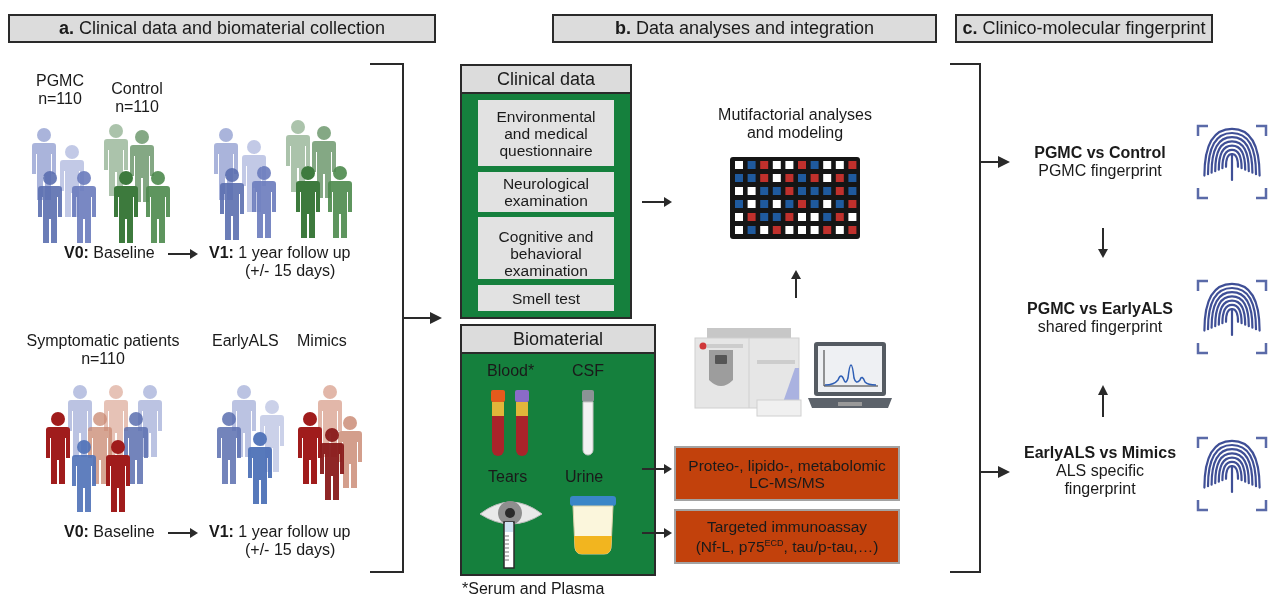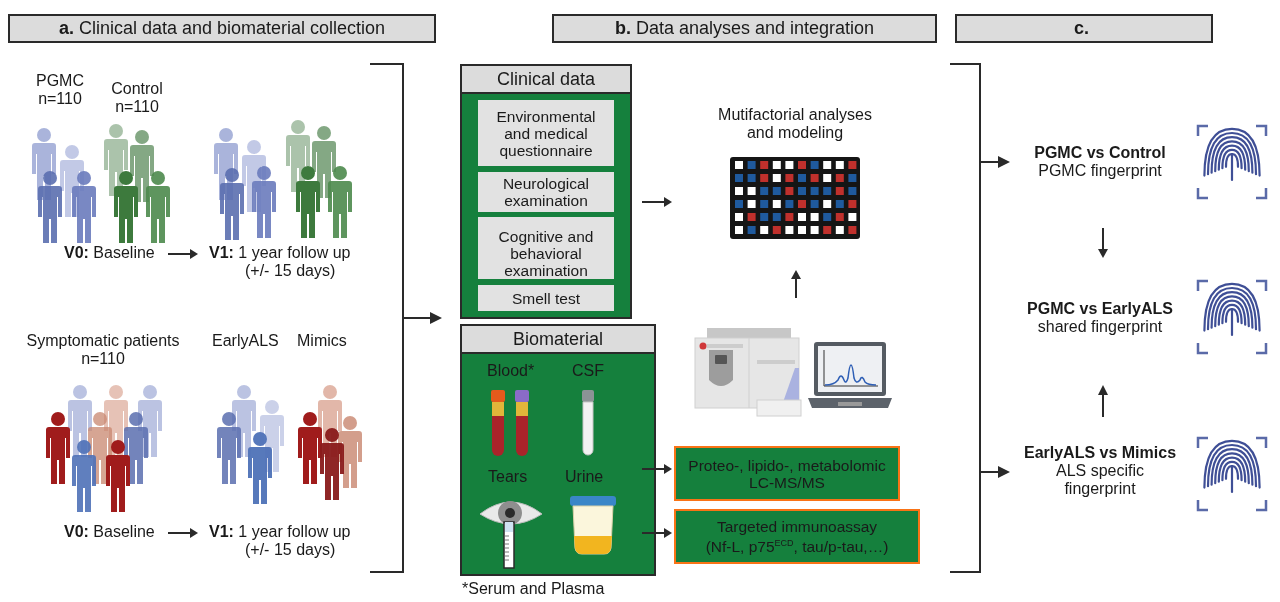--- a/index.html
+++ b/index.html
@@ -20,40 +20,41 @@
     left: 0; right: 0; top: 0; height: 28px; font-size: 18px;
     display: flex; align-items: center; justify-content: center;
   }
   .panel { position: absolute; border: 2px solid #2a2a2a; background: #15803d; }
   .item-box {
     position: absolute; left: 16px; right: 16px; background: #e2e2e2;
     font-size: 15.5px; line-height: 17px; text-align: center;
     display: flex; align-items: center; justify-content: center; flex-direction: column;
   }
   .out-box {
-    position: absolute; background: #15803d; border: 2px solid #f97316;
+    position: absolute; background: #c2410c; border: 2px solid #a3a3a3;
     font-size: 15.5px; line-height: 17px; text-align: center;
     display: flex; align-items: center; justify-content: center; flex-direction: column;
   }
   svg { position: absolute; overflow: visible; }
   sup { font-size: 9px; }
 </style>
 </head>
 <body>
 
 <div class="section-header" style="left:8px; width:428px;">
   <b>a.</b>
   <span>Clinical data and biomaterial collection</span>
 </div>
 <div class="section-header" style="left:552px; width:385px;">
   <b>b.</b>
   <span>Data analyses and integration</span>
 </div>
 <div class="section-header" style="left:955px; width:258px;">
   <b>c.</b>
+  <span>Clinico-molecular fingerprint</span>
 </div>
 
 <div class="txt center" style="left:30px; top:72px; width:60px;">
   <div>PGMC</div>
   <div>n=110</div>
 </div>
 <div class="txt center" style="left:104px; top:72px; width:66px;margin-top:8px;">
   <div>Control</div>
   <div>n=110</div>
 </div>
@@ -413,21 +414,21 @@
   <line x1="16" y1="44" x2="70" y2="44" stroke="#333" stroke-width="1"></line>
   <path d="M17 43 Q26 43 30 38 Q33 30 36 38 Q38 43 40 36 Q43 10 46 36 Q48 43 52 38 Q54 32 57 40 Q60 43 68 43" fill="none" stroke="#2f5fb5" stroke-width="1.5"></path>
   <path d="M0 56 H84 L80 66 H4 Z" fill="#5d636b"></path>
   <rect x="30" y="60" width="24" height="4" fill="#999"></rect>
 </svg>
 
 <div class="out-box" style="left:674px; top:446px; width:226px; height:55px;">
   <div>Proteo-, lipido-, metabolomic</div>
   <div>LC-MS/MS</div>
 </div>
-<div class="out-box" style="left:674px; top:509px; width:246px; height:55px;">
+<div class="out-box" style="left:674px; top:509px; width:226px; height:55px;">
   <div>Targeted immunoassay</div>
   <div>
     <span>(Nf-L, p75</span><sup>ECD</sup><span>,  tau/p-tau,…)</span>
   </div>
 </div>
 
 <svg style="left:950px;top:62px;" width="70" height="515">
   <polyline points="0,2 30,2 30,510 0,510" fill="none" stroke="#2a2a2a" stroke-width="2"></polyline>
   <line x1="30" y1="100" x2="50" y2="100" stroke="#2a2a2a" stroke-width="2"></line>
   <polygon points="48,94 60,100 48,106" fill="#2a2a2a"></polygon>

